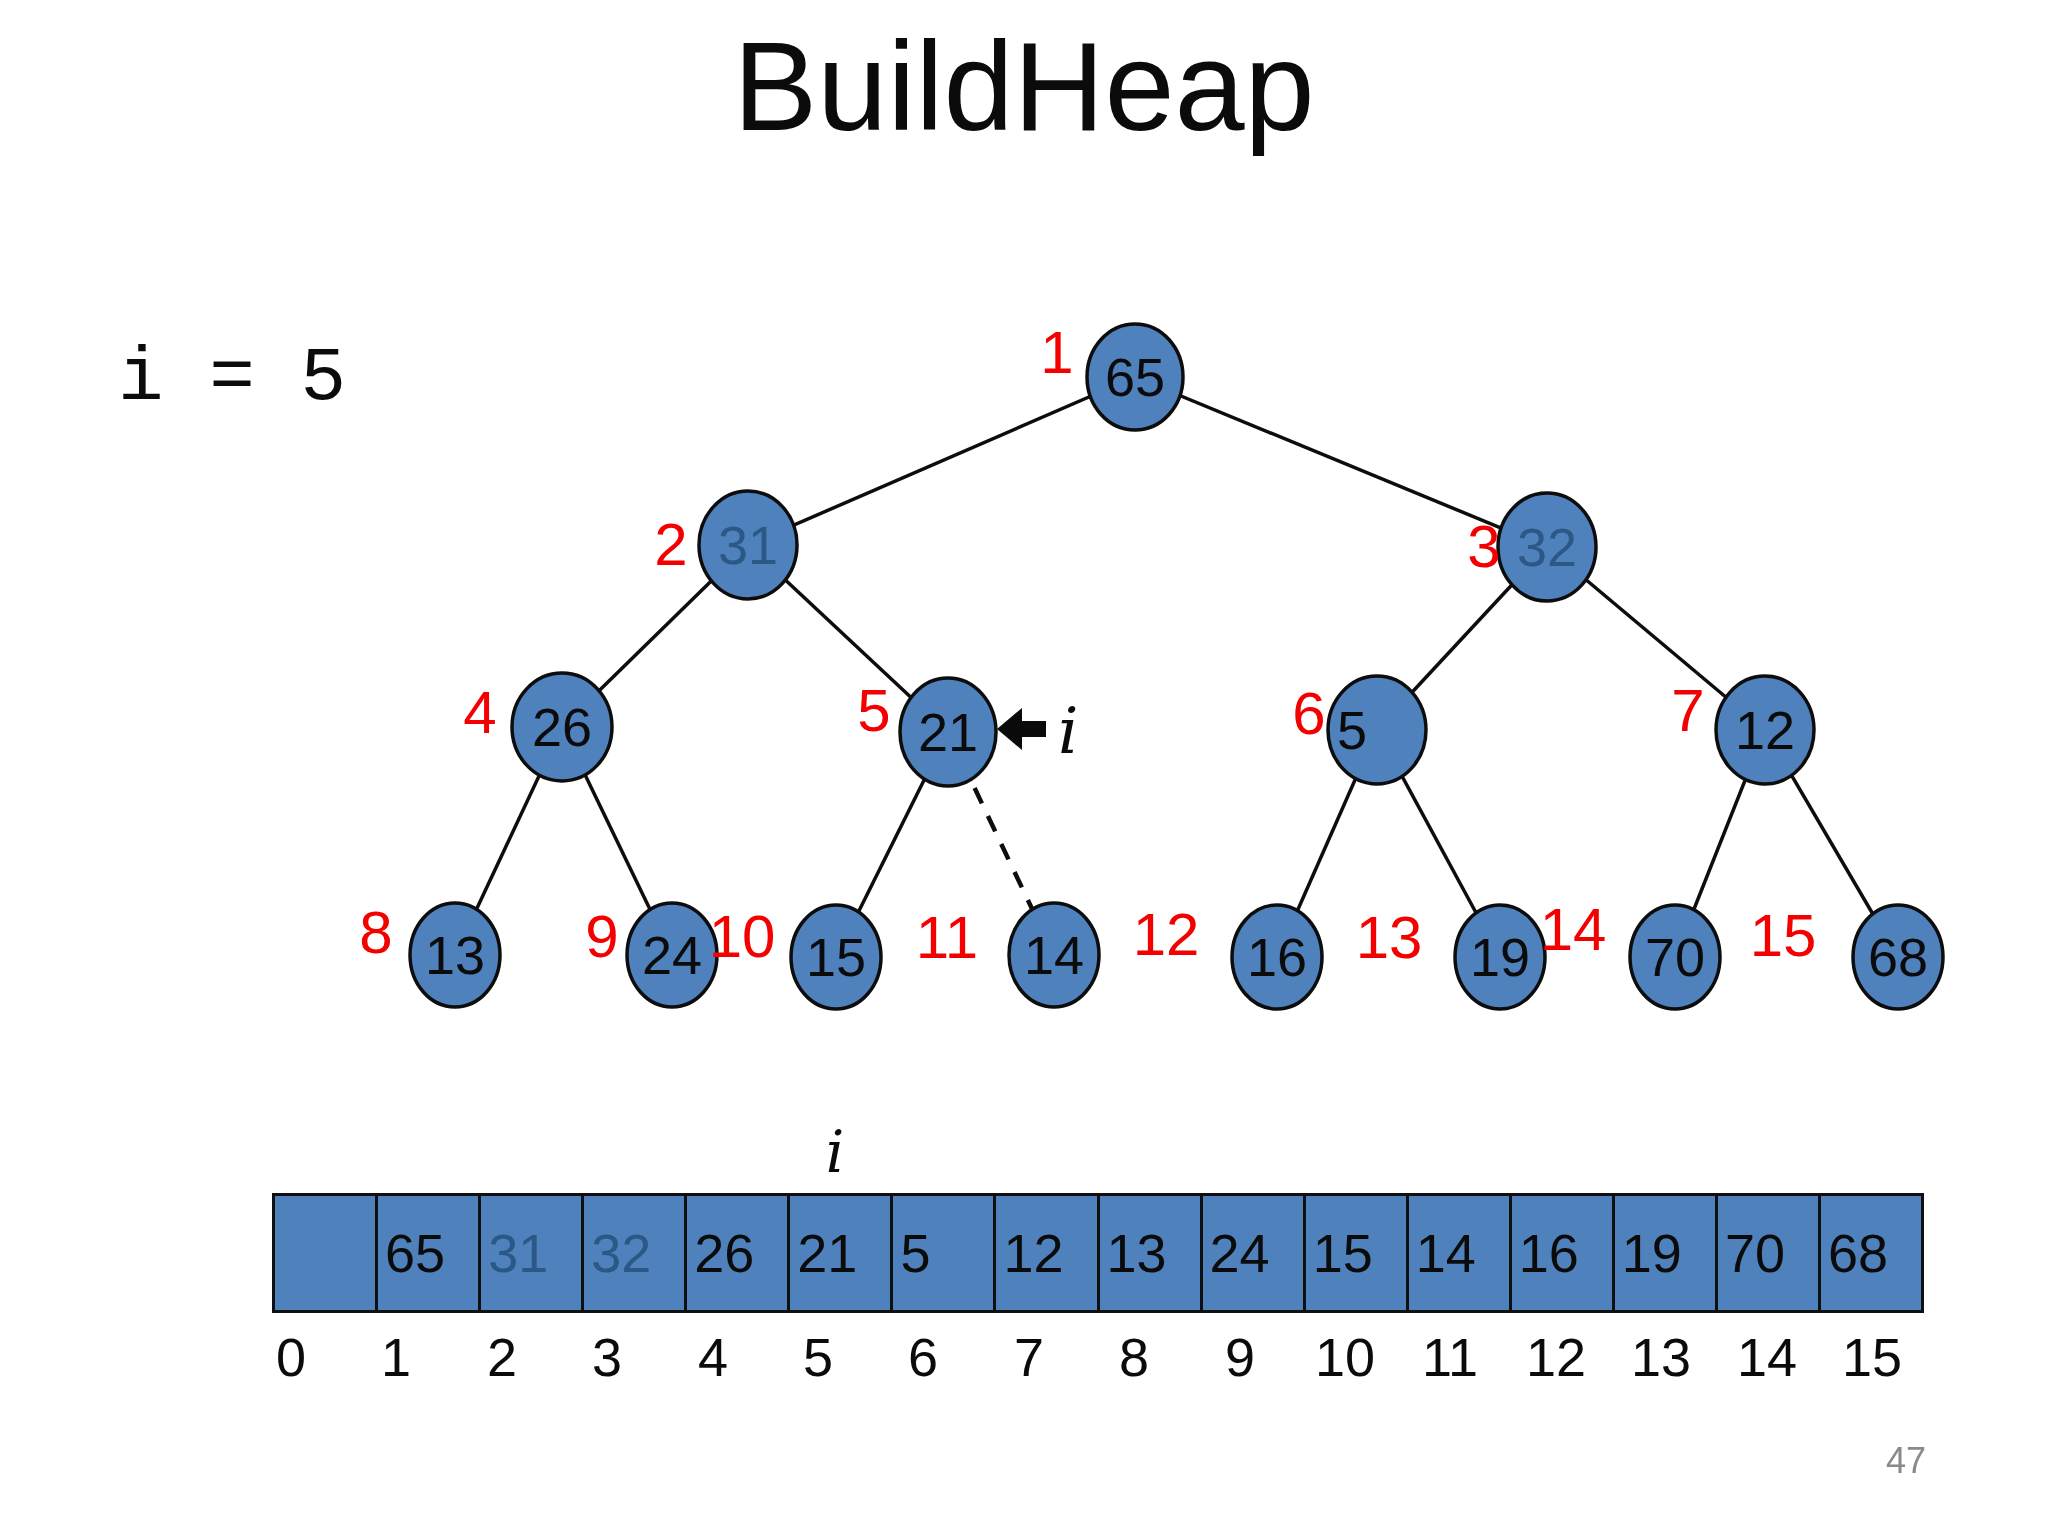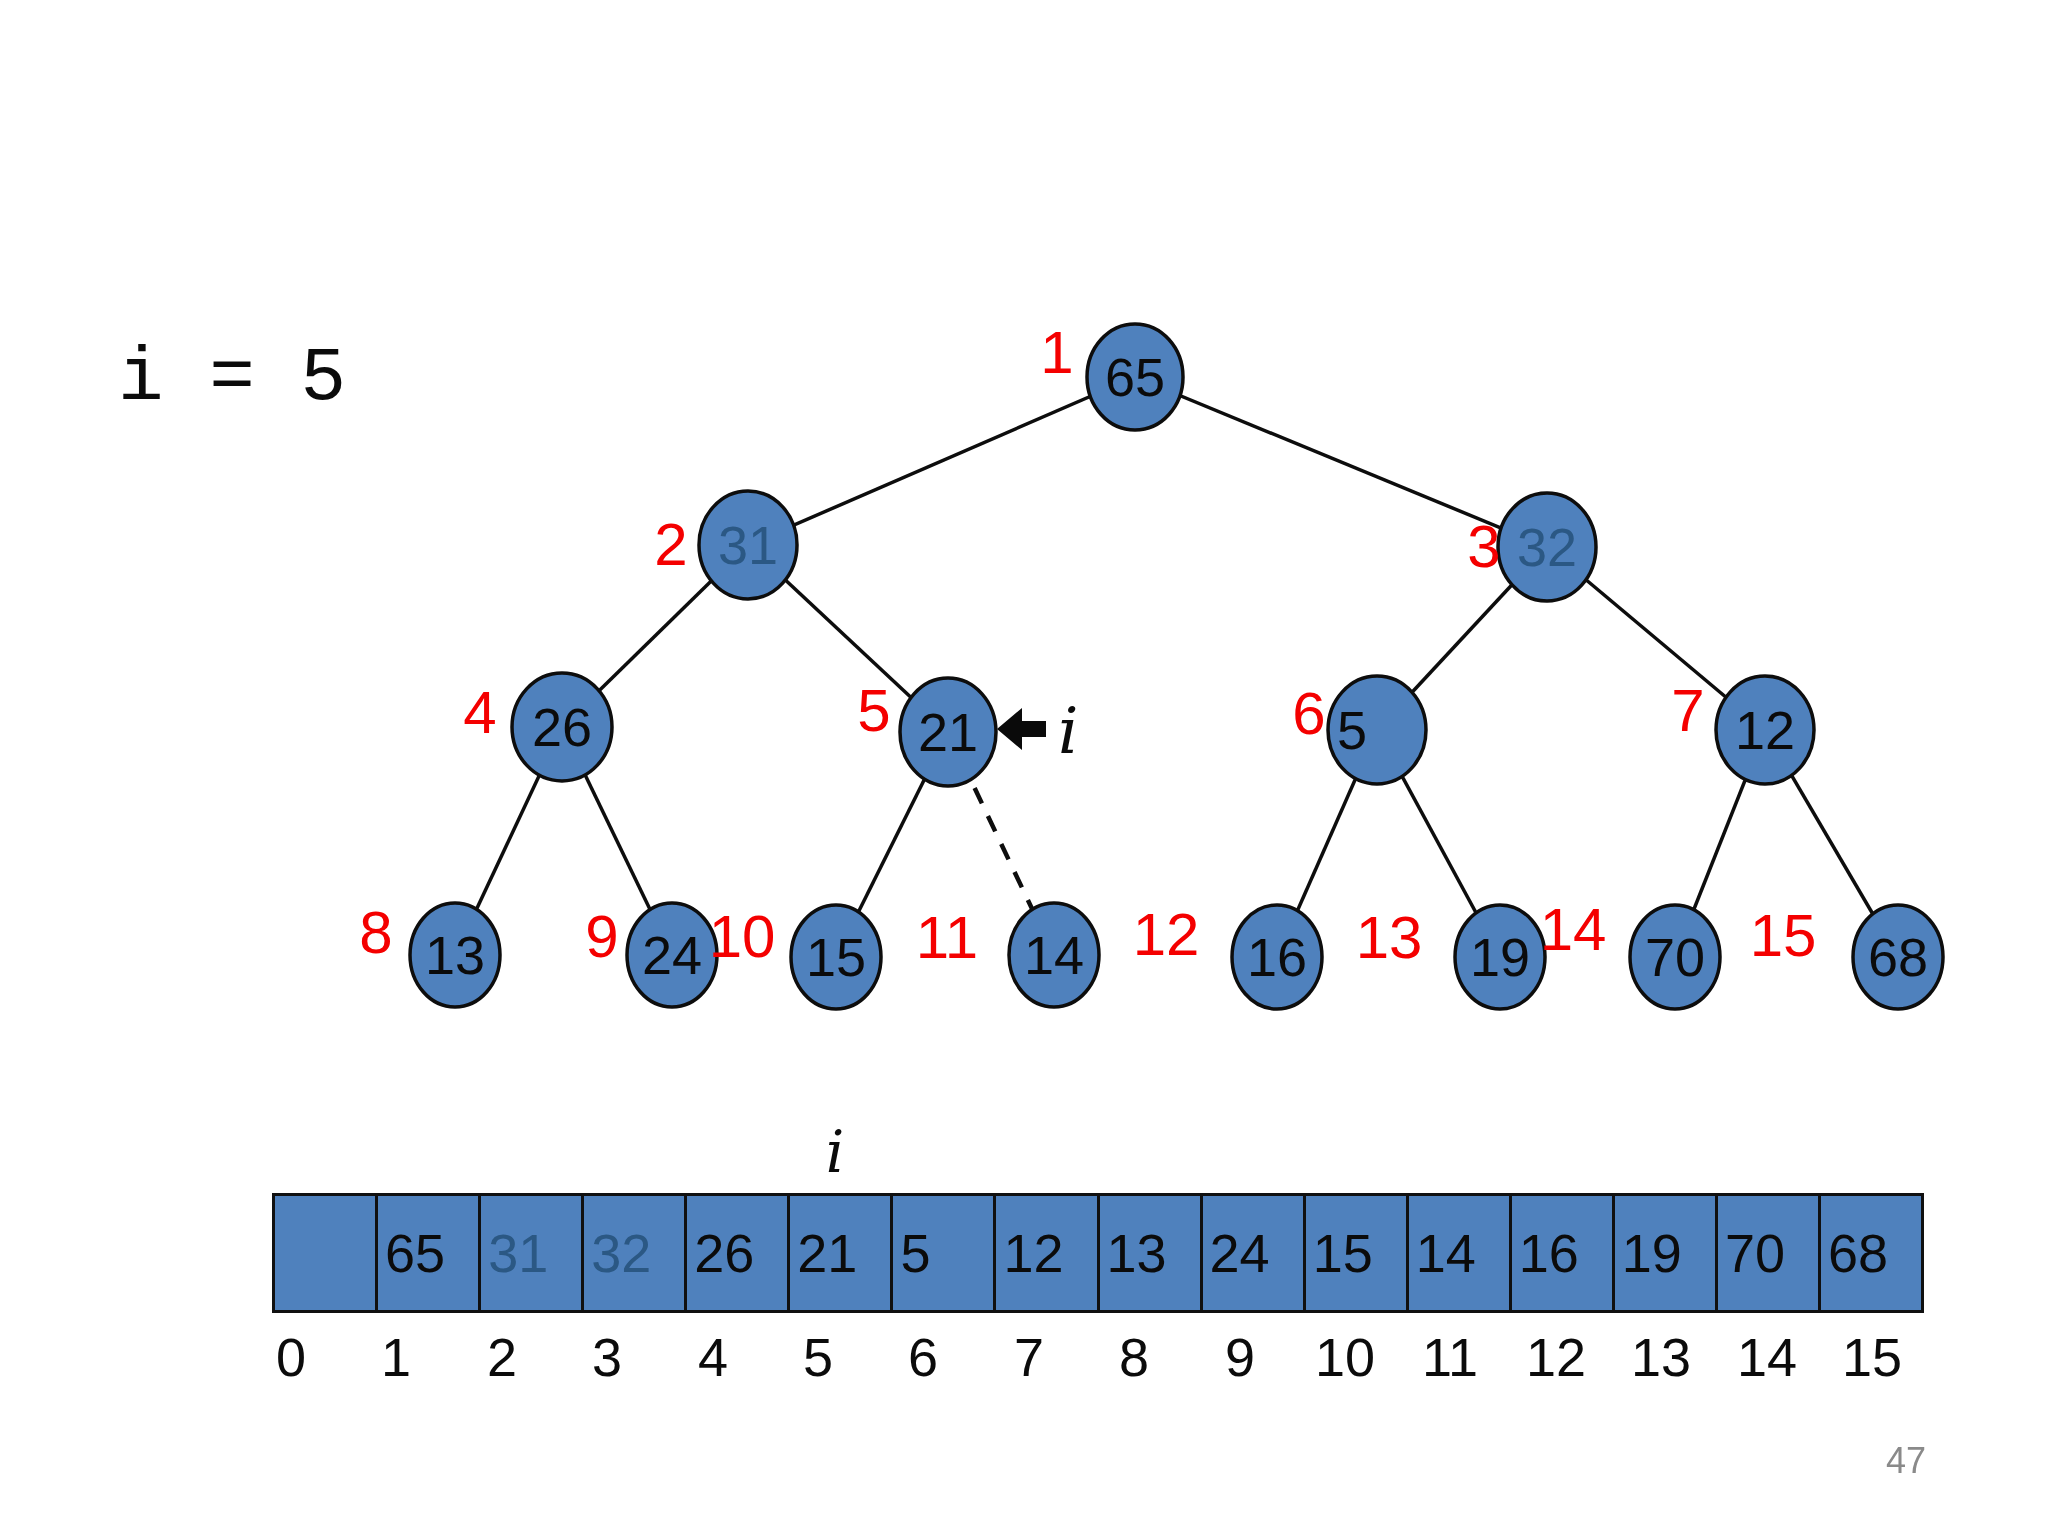--- a/index.html
+++ b/index.html
@@ -52,20 +52,21 @@
   }
   .pageno{
     position:absolute;left:1886px;top:1440px;font-size:36px;color:#8a8a8a;
   }
 </style>
 </head>
 <body>
 
 <div id="stage">
 
+  <div class="title">BuildHeap</div>
   <div class="iter">i = 5</div>
 
   <svg class="tree" width="2048" height="1536" viewBox="0 0 2048 1536">
 
     <line class="edge" x1="1135" y1="377" x2="748" y2="545"></line>
     <line class="edge" x1="1135" y1="377" x2="1547" y2="547"></line>
     <line class="edge" x1="748" y1="545" x2="562" y2="727"></line>
     <line class="edge" x1="748" y1="545" x2="948" y2="732"></line>
     <line class="edge" x1="1547" y1="547" x2="1377" y2="730"></line>
     <line class="edge" x1="1547" y1="547" x2="1765" y2="730"></line>

